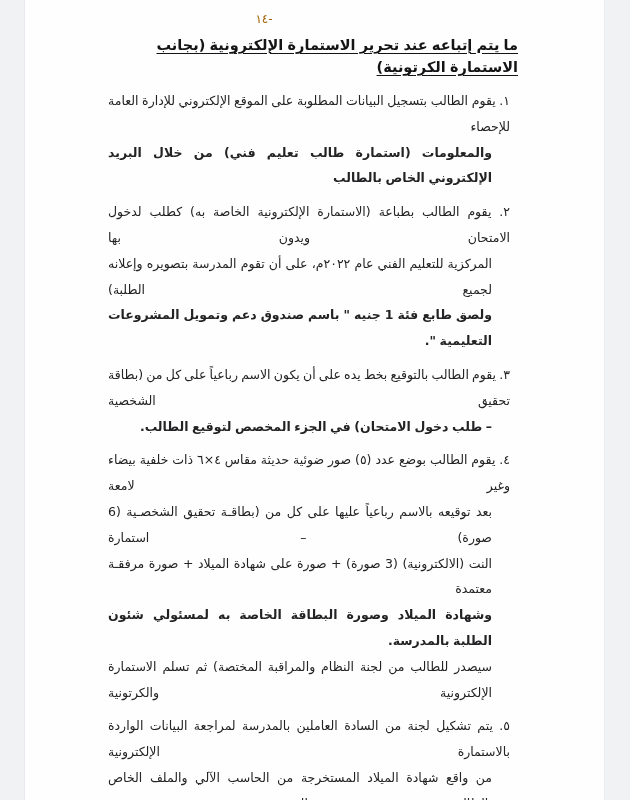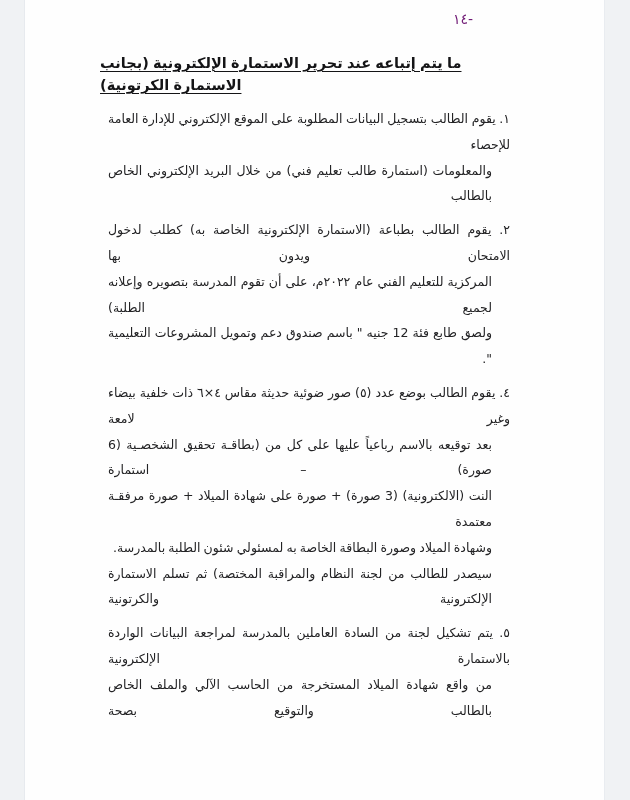--- a/index.html
+++ b/index.html
@@ -11,57 +11,61 @@
     direction:rtl;
   }
   .scan-strip{position:absolute;top:0;height:100%;background:var(--scan,#f0f2f4);}
   .scan-strip.left{left:0;width:24px;border-right:1px solid #e7eaee;}
   .scan-strip.right{right:0;width:25px;border-left:1px solid #e9ecf0;}
   .content{
     position:absolute;top:10px;right:112px;left:100px;
     font-size:12.5px;word-spacing:-0.8px;
   }
   .pagenum{
-    text-align:right;font-size:14px;line-height:18px;
-    position:relative;left:-45px;color:#701a75;
+    text-align:center;font-size:12px;line-height:18px;
+    position:relative;left:-45px;color:#a16207;
   }
   .title{
-    text-align:left;font-weight:700;font-size:14.5px;line-height:22px;
-    margin:24px 0 10px 0;text-decoration:underline;text-underline-offset:3px;
+    text-align:right;font-weight:700;font-size:14.5px;line-height:22px;
+    margin:6px 0 10px 0;text-decoration:underline;text-underline-offset:3px;
     color:#141416;
   }
   .item{margin:8px;}
   .line{
     line-height:25.8px;
     text-align:justify;text-align-last:justify;
     padding-right:18px;
   }
   .line.first{padding-right:0;}
-  .line.end{text-align-last:right;}
+  .line.end{text-align-last:right;font-weight:bold;}
   .num{white-space:nowrap;}
 </style>
 </head>
 <body>
 
 <div class="canvas" style="--ink: #232325; --page: #fefefe; --scan: #f0f2f4;">
   <div class="scan-strip left"></div>
   <div class="scan-strip right"></div>
 
   <div class="content">
     <div class="pagenum">-١٤</div>
     <div class="title">ما يتم إتباعه عند تحرير الاستمارة الإلكترونية (بجانب الاستمارة الكرتونية)</div>
     <div id="items-list">
         <div class="item">
           <div class="line first"><span class="num">١.</span> يقوم الطالب بتسجيل البيانات المطلوبة على الموقع الإلكتروني للإدارة العامة للإحصاء</div>
           <div class="line end">والمعلومات (استمارة طالب تعليم فني) من خلال البريد الإلكتروني الخاص بالطالب</div>
         </div>
         <div class="item">
           <div class="line first"><span class="num">٢.</span> يقوم الطالب بطباعة (الاستمارة الإلكترونية الخاصة به) كطلب لدخول الامتحان ويدون بها</div>
           <div class="line">المركزية للتعليم الفني عام ٢٠٢٢م، على أن تقوم المدرسة بتصويره وإعلانه لجميع الطلبة)</div>
-          <div class="line end">ولصق طابع فئة 12 جنيه " باسم صندوق دعم وتمويل المشروعات التعليمية ".</div>
+          <div class="line end">ولصق طابع فئة 1 جنيه " باسم صندوق دعم وتمويل المشروعات التعليمية ".</div>
+        </div>
+        <div class="item">
+          <div class="line first"><span class="num">٣.</span> يقوم الطالب بالتوقيع بخط يده على أن يكون الاسم رباعياً على كل من (بطاقة تحقيق الشخصية</div>
+          <div class="line end">– طلب دخول الامتحان) في الجزء المخصص لتوقيع الطالب.</div>
         </div>
         <div class="item">
           <div class="line first"><span class="num">٤.</span> يقوم الطالب بوضع عدد (٥) صور ضوئية حديثة مقاس ٤×٦ ذات خلفية بيضاء وغير لامعة</div>
           <div class="line">بعد توقيعه بالاسم رباعياً عليها على كل من (بطاقـة تحقيق الشخصـية (6 صورة) – استمارة</div>
           <div class="line">النت (الالكترونية) (3 صورة) + صورة على شهادة الميلاد + صورة مرفقـة معتمدة</div>
           <div class="line end">وشهادة الميلاد وصورة البطاقة الخاصة به لمسئولي شئون الطلبة بالمدرسة.</div>
           <div class="line">سيصدر للطالب من لجنة النظام والمراقبة المختصة) ثم تسلم الاستمارة الإلكترونية والكرتونية</div>
         </div>
         <div class="item">
           <div class="line first"><span class="num">٥.</span> يتم تشكيل لجنة من السادة العاملين بالمدرسة لمراجعة البيانات الواردة بالاستمارة الإلكترونية</div>

